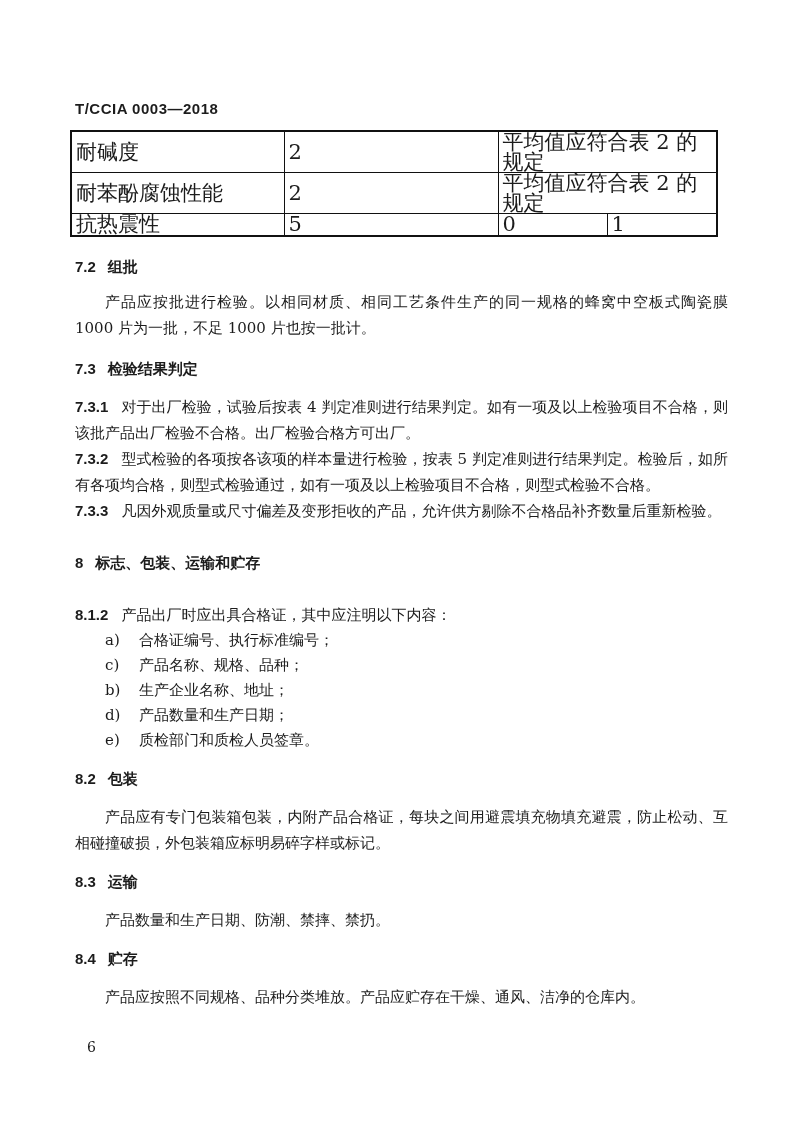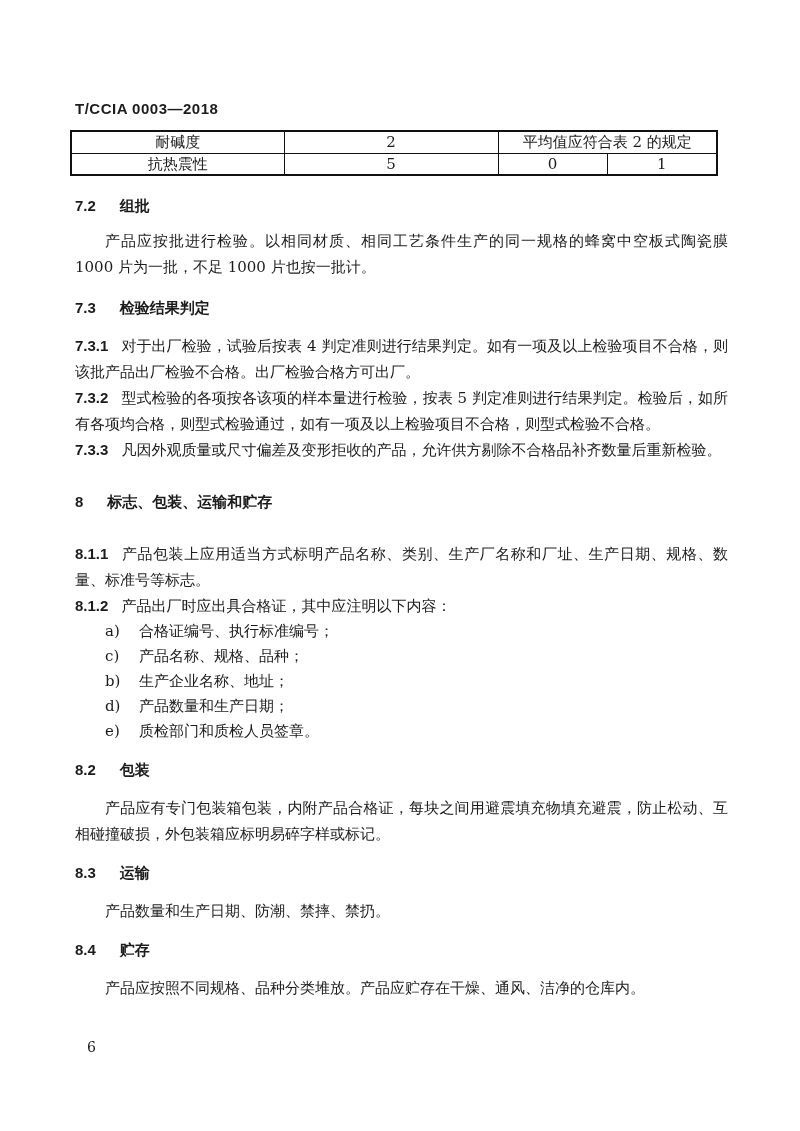--- a/index.html
+++ b/index.html
@@ -38,35 +38,34 @@
   }
   table.spec-table {
     border-collapse: collapse;
     width: 646px;
     margin-top: 8px;
     margin-left: -5px;
     table-layout: fixed;
   }
   table.spec-table td {
     border: 1px solid #111;
-    text-align: center;
     vertical-align: middle;
     height: 22px;
     padding: 0 4px;
-    font-size: 15px;
+    font-size: 21px;
     line-height: 20px;
   }
   table.spec-table { border: 2px solid #111; }
   td.thick-left { border-left: 2px solid #111; }
   .sec-heading {
     font-family: "Liberation Sans", sans-serif;
     font-weight: bold;
     font-size: 15px;
   }
-  .sec-heading .h-num { margin-right: 24px; }
+  .sec-heading .h-num { margin-right: 12px; }
   .h72 { margin-top: 17px; }
   .h73 { margin-top: 15px; margin-bottom: 12px; }
   .h8  { margin-top: 26px; margin-bottom: 26px; }
   .h81 { margin-bottom: 14px; }
   .h82 { margin-top: 13px; margin-bottom: 12px; }
   .h83 { margin-top: 13px; margin-bottom: 12px; }
   .h84 { margin-top: 13px; margin-bottom: 12px; }
   p.body-para {
     text-indent: 2em;
     text-align: justify;
@@ -116,20 +115,25 @@
         <col style="width:109px">
         <col style="width:110px">
       </colgroup>
       <tbody>
         <tr>
           <td>耐碱度</td>
           <td>2</td>
           <td colspan="2">平均值应符合表 2 的规定</td>
         </tr>
         <tr>
+          <td>耐苯酚腐蚀性能</td>
+          <td>2</td>
+          <td colspan="2">平均值应符合表 2 的规定</td>
+        </tr>
+        <tr>
           <td>抗热震性</td>
           <td>5</td>
           <td>0</td>
           <td class="thick-left">1</td>
         </tr>
       </tbody>
     </table>
 
     <div class="sec-heading h72">
       <span class="h-num">7.2</span><span>组批</span>
@@ -146,23 +150,20 @@
       <span class="clause-num">7.3.2</span><span>型式检验的各项按各该项的样本量进行检验，按表 5 判定准则进行结果判定。检验后，如所有各项均合格，则型式检验通过，如有一项及以上检验项目不合格，则型式检验不合格。</span>
     </p>
     <p class="clause">
       <span class="clause-num">7.3.3</span><span>凡因外观质量或尺寸偏差及变形拒收的产品，允许供方剔除不合格品补齐数量后重新检验。</span>
     </p>
 
     <div class="sec-heading h8">
       <span class="h-num">8</span><span>标志、包装、运输和贮存</span>
     </div>
 
-    <p class="clause">
-      <span class="clause-num">8.1.1</span><span>产品包装上应用适当方式标明产品名称、类别、生产厂名称和厂址、生产日期、规格、数量、标准号等标志。</span>
-    </p>
     <p class="clause">
       <span class="clause-num">8.1.2</span><span>产品出厂时应出具合格证，其中应注明以下内容：</span>
     </p>
 
     <ul class="cert-list">
       <li><span class="li-marker">a)</span><span>合格证编号、执行标准编号；</span></li>
       <li><span class="li-marker">c)</span><span>产品名称、规格、品种；</span></li>
       <li><span class="li-marker">b)</span><span>生产企业名称、地址；</span></li>
       <li><span class="li-marker">d)</span><span>产品数量和生产日期；</span></li>
       <li><span class="li-marker">e)</span><span>质检部门和质检人员签章。</span></li>

